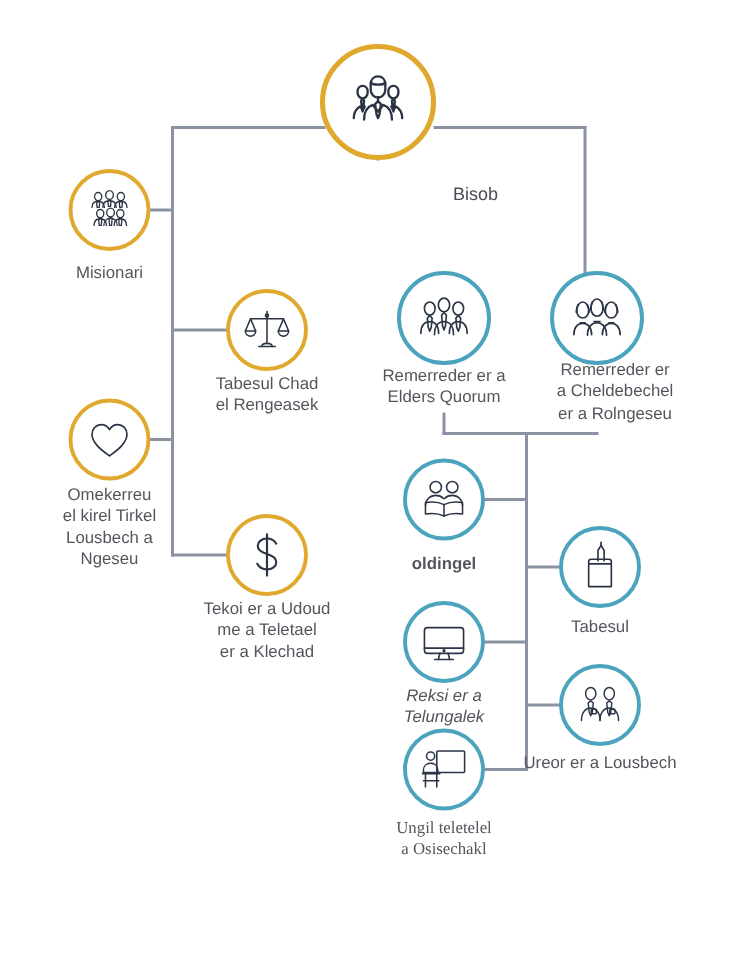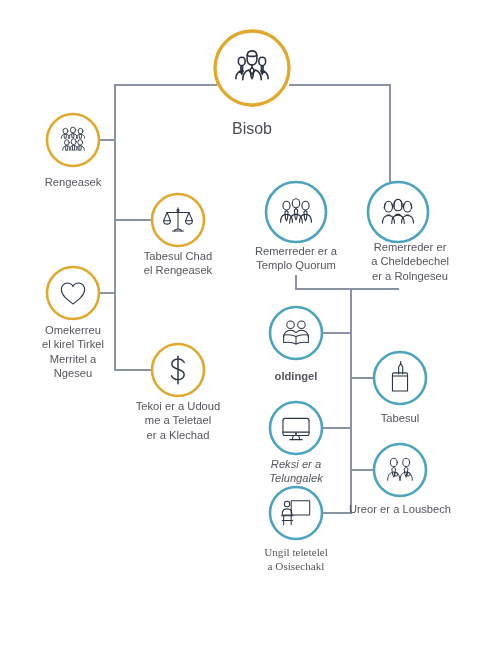--- a/index.html
+++ b/index.html
@@ -29,23 +29,24 @@
     position: absolute;
     text-align: center;
     color: #53565c;
     font-size: 11.2px;
     line-height: 14.4px;
     font-family: "Liberation Sans", sans-serif;
     white-space: pre-line;
     pointer-events: none;
   }
   .node-label.root-label {
-    font-size: 16px;
+    font-size: 12px;
     line-height: 18px;
     color: #4a4d54;
+    text-align: right;
   }
 </style>
 </head>
 <body>
 
 <div id="chart-root">
 
   <svg id="chart-svg" viewBox="0 0 500 647">
     <defs>
 
@@ -270,32 +271,32 @@
         </g>
         <g>
           <circle cx="296" cy="513" r="26" fill="#ffffff" stroke="#4ca3bd" stroke-width="2.6"></circle>
           <use href="#ico-teacher-chalkboard-icon" x="278.84" y="495.84" width="34.32" height="34.32"></use>
         </g>
       </g>
   </svg>
 
   <div id="labels-layer">
       <div class="node-label root-label" style="width: 160px; left: 172px; top: 120px;">Bisob</div>
-      <div class="node-label" style="width: 130px; left: 8px; top: 175px;">Rengeasek</div>
+      <div class="node-label" style="width: 130px; left: 8px; top: 175px;">Misionari</div>
       <div class="node-label" style="width: 120px; left: 118px; top: 249px;">Tabesul Chad
 el Rengeasek</div>
       <div class="node-label" style="width: 120px; left: 13px; top: 323px;">Omekerreu
 el kirel Tirkel
-Merritel a
+Lousbech a
 Ngeseu</div>
       <div class="node-label" style="width: 140px; left: 108px; top: 399px;">Tekoi er a Udoud
 me a Teletael
 er a Klechad</div>
       <div class="node-label" style="width: 130px; left: 231px; top: 244px;">Remerreder er a
-Templo Quorum</div>
+Elders Quorum</div>
       <div class="node-label" style="width: 116px; left: 352px; top: 240px;">Remerreder er
 a Cheldebechel
 er a Rolngeseu</div>
       <div class="node-label" style="width: 120px; left: 236px; top: 369px; font-weight: bold;">oldingel</div>
       <div class="node-label" style="width: 110px; left: 345px; top: 411px;">Tabesul</div>
       <div class="node-label" style="width: 110px; left: 241px; top: 457px; font-style: italic;">Reksi er a
 Telungalek</div>
       <div class="node-label" style="width: 150px; left: 325px; top: 502px;">Ureor er a Lousbech</div>
       <div class="node-label" style="width: 120px; left: 236px; top: 545px; font-family: Liberation Serif, serif;">Ungil teletelel
 a Osisechakl</div>

